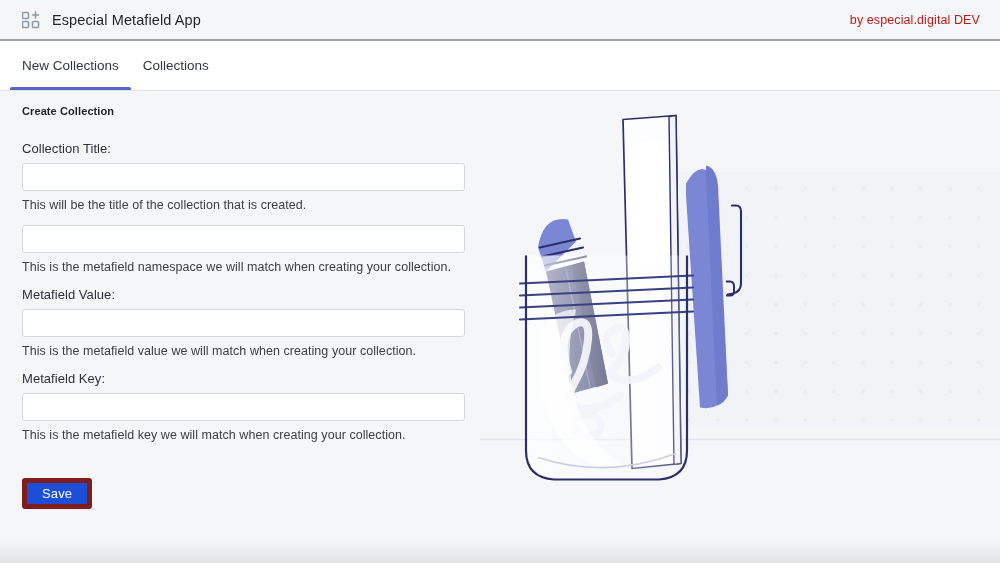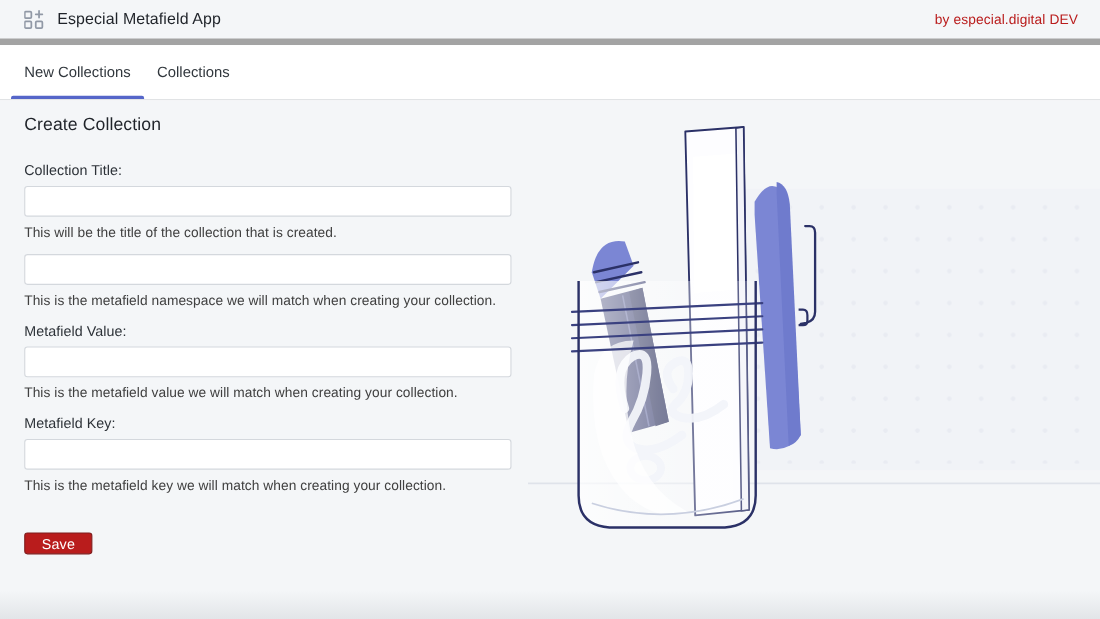--- a/index.html
+++ b/index.html
@@ -23,21 +23,21 @@
   }
 
   
   .topbar {
     height: 41px;
     flex: 0 0 41px;
     background: #f4f6f8;
     display: flex;
     align-items: center;
     padding: 0 20px 0 22px;
-    border-bottom: 6px solid #a3a3a3;
+    border-bottom: 2px solid #a3a3a3;
   }
   .brand {
     display: flex;
     align-items: center;
     gap: 12px;
   }
   .app-icon {
     width: 18px;
     height: 18px;
     display: block;
@@ -97,22 +97,22 @@
 
   .form-col {
     position: absolute;
     left: 22px;
     top: 14px;
     width: 460px;
     z-index: 4;
   }
 
   .section-title {
-    font-size: 16px;
-    font-weight: normal;
+    font-size: 11px;
+    font-weight: bold;
     color: #1f2329;
     margin-bottom: 24px;
     letter-spacing: .1px;
   }
 
   .field { margin-bottom: 13px; }
 
   .field-label {
     font-size: 13px;
     color: #2d3238;
@@ -140,25 +140,25 @@
     font-size: 12.5px;
     color: #404040;
     letter-spacing: .05px;
   }
 
   .save-btn {
     margin-top: 23px;
     display: inline-flex;
     align-items: center;
     justify-content: center;
-    height: 20px;
+    height: 31px;
     min-width: 58px;
     padding: 0 15px;
-    background: #b91c1c;
-    border: 1px solid #7f1d1d;
+    background: #1d4ed8;
+    border: 5px solid #7f1d1d;
     border-radius: 3px;
     color: #ffffff;
     font-family: "Liberation Sans", sans-serif;
     font-size: 13px;
     cursor: pointer;
     letter-spacing: .15px;
   }
 
   
   .illustration {

